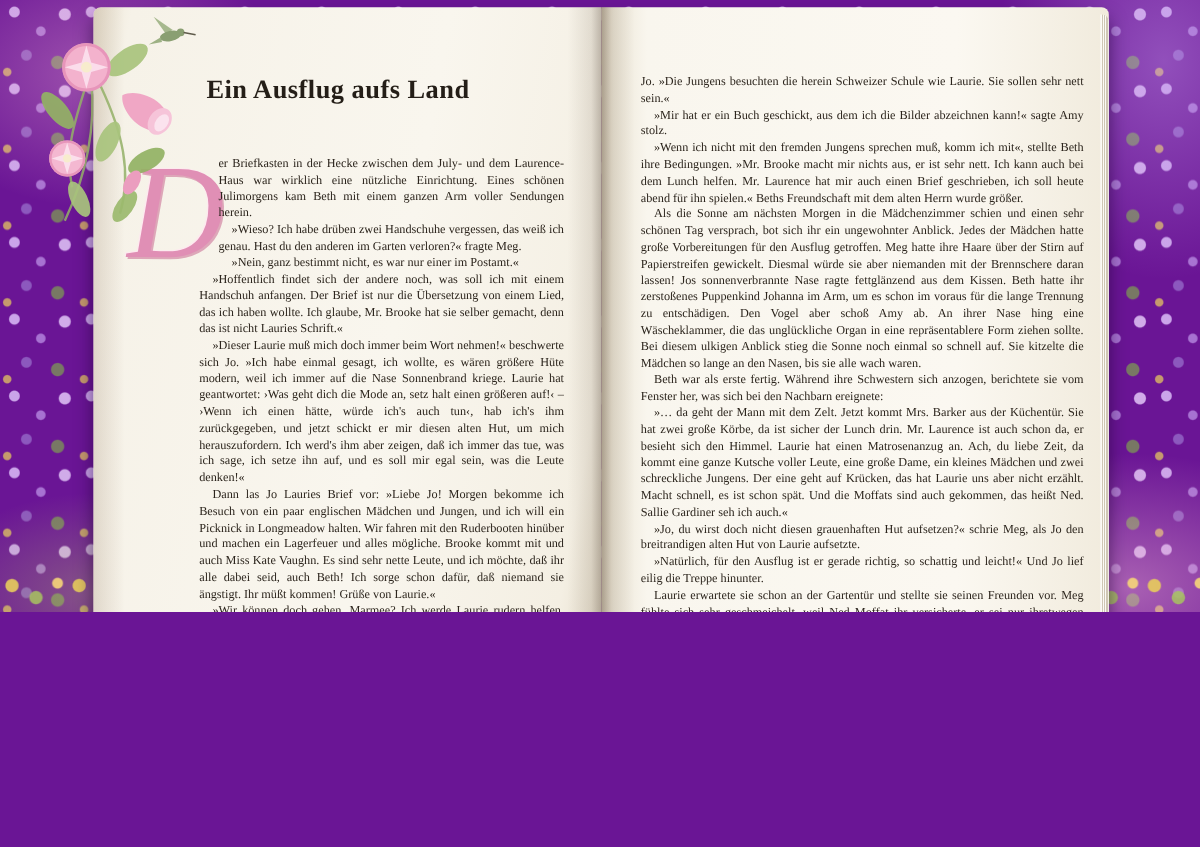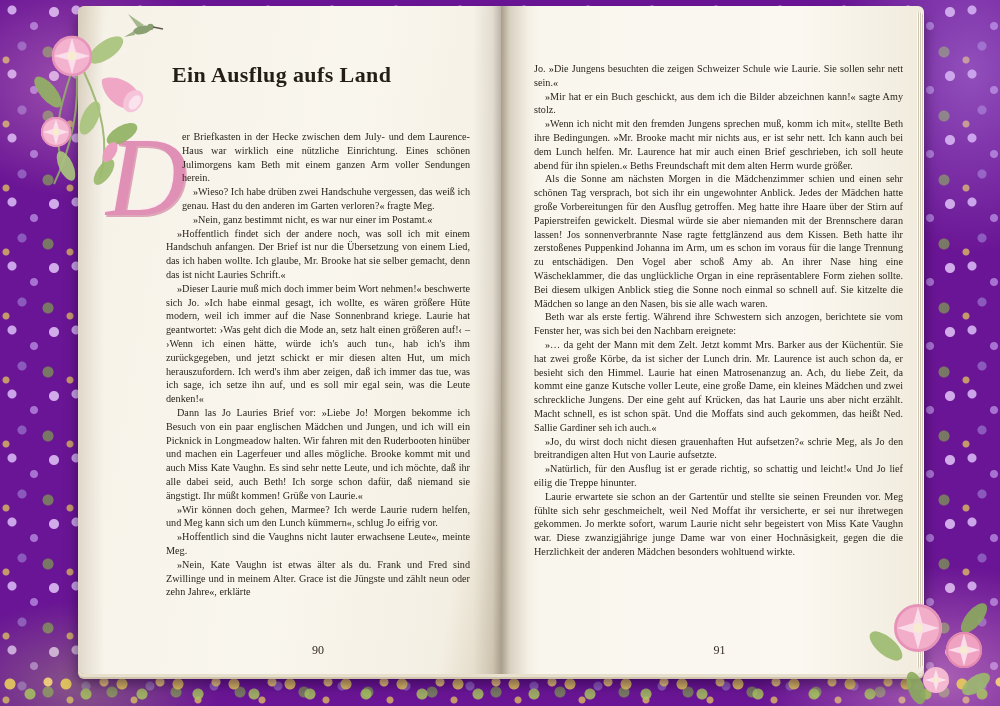--- a/index.html
+++ b/index.html
@@ -8,21 +8,21 @@
     --text_ink: #2c251d;
     --dropcap_pink: #e08fb5;
   }
   * { box-sizing: border-box; }
   html, body { margin: 0; padding: 0; }
   body {
     width: 1000px; height: 706px; overflow: hidden;
     font-family: "Liberation Serif", serif;
     background: var(--cover_purple);
   }
-  .scene { position: relative; width: 1000px; height: 706px; overflow: hidden; }
+  .scene { position: relative; width: 1000px; height: 510px; overflow: hidden; }
 
   
   .cover {
     position: absolute; inset: 0;
     background-color: var(--cover_purple);
     background-image:
       radial-gradient(circle at 12px 10px, rgba(208,172,238,.95) 0 4px, rgba(208,172,238,0) 5px),
       radial-gradient(circle at 34px 26px, rgba(174,124,216,.9) 0 3.5px, rgba(174,124,216,0) 4.5px),
       radial-gradient(circle at 54px 12px, rgba(226,198,248,.85) 0 4.5px, rgba(226,198,248,0) 5.5px),
       radial-gradient(circle at 22px 46px, rgba(142,92,192,.95) 0 4px, rgba(142,92,192,0) 5px),
@@ -146,21 +146,21 @@
               <p class="para">»Nein, Kate Vaughn ist etwas älter als du. Frank und Fred sind Zwillinge und in meinem Alter. Grace ist die Jüngste und zählt neun oder zehn Jahre«, erklärte</p>
             </div>
         </div>
       </div>
       <div class="page-number">90</div>
     </div>
 
     <div class="page page-right" lang="de">
       <div class="content">
         <div class="text-block first-flush">
-            <p class="para">Jo. »Die Jungens besuchten die zeigen Schweizer Schule wie Laurie. Sie sollen sehr nett sein.«</p>
+            <p class="para">Jo. »Die Jungens besuchten die herein Schweizer Schule wie Laurie. Sie sollen sehr nett sein.«</p>
             <p class="para">»Mir hat er ein Buch geschickt, aus dem ich die Bilder abzeichnen kann!« sagte Amy stolz.</p>
             <p class="para">»Wenn ich nicht mit den fremden Jungens sprechen muß, komm ich mit«, stellte Beth ihre Bedingungen. »Mr. Brooke macht mir nichts aus, er ist sehr nett. Ich kann auch bei dem Lunch helfen. Mr. Laurence hat mir auch einen Brief geschrieben, ich soll heute abend für ihn spielen.« Beths Freundschaft mit dem alten Herrn wurde größer.</p>
             <p class="para">Als die Sonne am nächsten Morgen in die Mädchenzimmer schien und einen sehr schönen Tag versprach, bot sich ihr ein ungewohnter Anblick. Jedes der Mädchen hatte große Vorbereitungen für den Ausflug getroffen. Meg hatte ihre Haare über der Stirn auf Papierstreifen gewickelt. Diesmal würde sie aber niemanden mit der Brennschere daran lassen! Jos sonnenverbrannte Nase ragte fettglänzend aus dem Kissen. Beth hatte ihr zerstoßenes Puppenkind Johanna im Arm, um es schon im voraus für die lange Trennung zu entschädigen. Den Vogel aber schoß Amy ab. An ihrer Nase hing eine Wäscheklammer, die das unglückliche Organ in eine repräsentablere Form ziehen sollte. Bei diesem ulkigen Anblick stieg die Sonne noch einmal so schnell auf. Sie kitzelte die Mädchen so lange an den Nasen, bis sie alle wach waren.</p>
             <p class="para">Beth war als erste fertig. Während ihre Schwestern sich anzogen, berichtete sie vom Fenster her, was sich bei den Nachbarn ereignete:</p>
             <p class="para">»… da geht der Mann mit dem Zelt. Jetzt kommt Mrs. Barker aus der Küchentür. Sie hat zwei große Körbe, da ist sicher der Lunch drin. Mr. Laurence ist auch schon da, er besieht sich den Himmel. Laurie hat einen Matrosenanzug an. Ach, du liebe Zeit, da kommt eine ganze Kutsche voller Leute, eine große Dame, ein kleines Mädchen und zwei schreckliche Jungens. Der eine geht auf Krücken, das hat Laurie uns aber nicht erzählt. Macht schnell, es ist schon spät. Und die Moffats sind auch gekommen, das heißt Ned. Sallie Gardiner seh ich auch.«</p>
             <p class="para">»Jo, du wirst doch nicht diesen grauenhaften Hut aufsetzen?« schrie Meg, als Jo den breitrandigen alten Hut von Laurie aufsetzte.</p>
             <p class="para">»Natürlich, für den Ausflug ist er gerade richtig, so schattig und leicht!« Und Jo lief eilig die Treppe hinunter.</p>
             <p class="para">Laurie erwartete sie schon an der Gartentür und stellte sie seinen Freunden vor. Meg fühlte sich sehr geschmeichelt, weil Ned Moffat ihr versicherte, er sei nur ihretwegen gekommen. Jo merkte sofort, warum Laurie nicht sehr begeistert von Miss Kate Vaughn war. Diese zwanzigjährige junge Dame war von einer Hochnäsigkeit, gegen die die Herzlichkeit der anderen Mädchen besonders wohltuend wirkte.</p>
           </div>
       </div>

